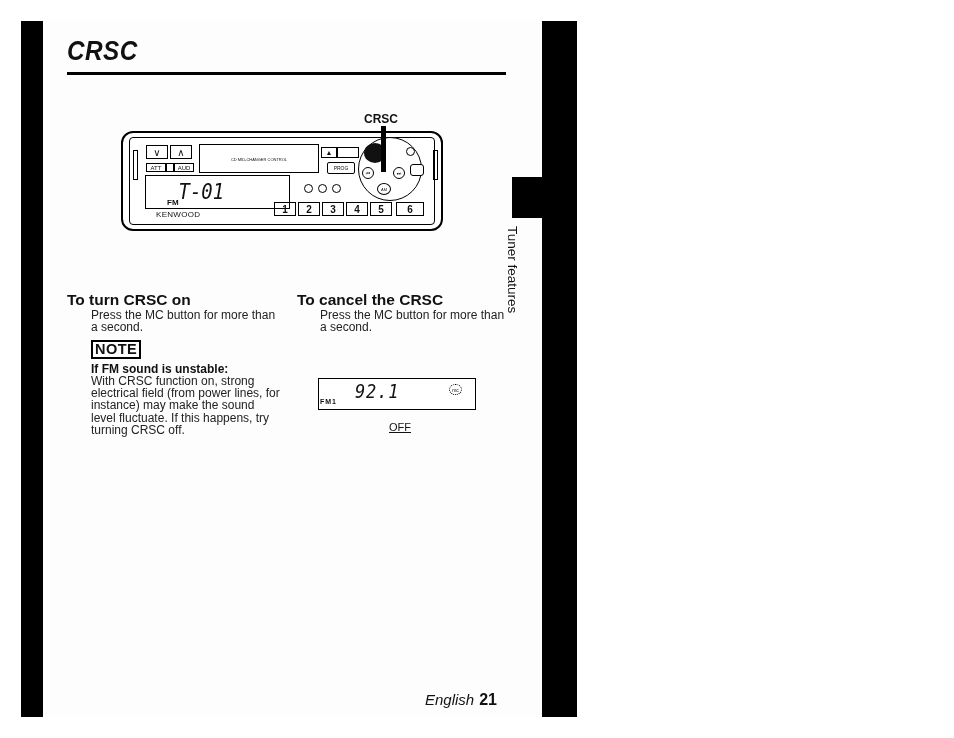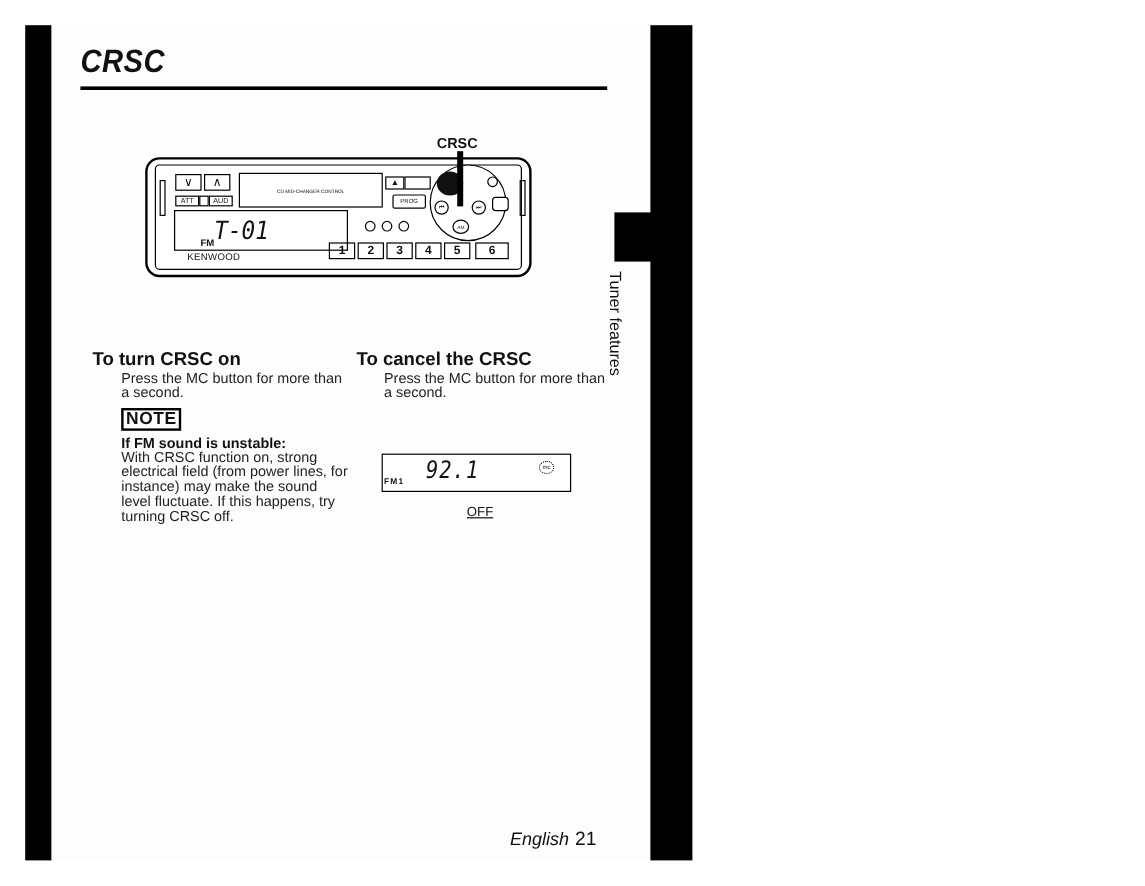--- a/index.html
+++ b/index.html
@@ -24,35 +24,35 @@
   .lcd-digits { left:176px; top:180px; font-family:"DejaVu Sans Mono", monospace; font-size:21px; font-style:italic; transform:scaleX(0.9); }
   .lcd-fm { left:167px; top:198px; font-size:8px; font-weight:bold; }
   .knob-ring { left:358px; top:137px; width:64px; height:64px; border:1.5px solid #000; border-radius:50%; box-sizing:border-box; background:#fff; }
   .mc-knob { left:364px; top:143px; width:22px; height:20px; background:#111; border-radius:50%; }
   .preset { top:202px; width:22px; height:14px; border:1.5px solid #000; box-sizing:border-box; font-size:10px; font-weight:bold; display:flex; align-items:center; justify-content:center; }
   .kenwood { left:156px; top:210px; font-size:8px; letter-spacing:0.3px; }
   .round-btn { top:184px; width:9px; height:9px; border:1.5px solid #000; border-radius:50%; box-sizing:border-box; }
   
   h2.sec { margin:0; font-size:15.5px; font-weight:bold; }
   .body-text { font-size:12px; line-height:12.3px; color:#222; }
-  .left-col { left:77px; top:291px; width:215px; }
+  .left-col { left:67px; top:291px; width:215px; }
   .left-col .body-text, .left-col .note-wrap { margin-left:24px; }
   .right-col { left:297px; top:291px; width:215px; }
   .right-col .body-text { margin-left:23px; }
   .bold-line { font-weight:bold; color:#111; }
   .note-box { display:inline-block; border:2px solid #000; font-weight:bold; font-size:14.5px; padding:0 2px; line-height:15px; margin:6px 0 4px; letter-spacing:0.5px; }
   .freq-display { left:318px; top:378px; width:158px; height:32px; border:1px solid #000; box-sizing:border-box; background:#fff; }
   .freq-digits { left:355px; top:379px; font-family:"DejaVu Sans Mono", monospace; font-size:20px; font-style:italic; letter-spacing:1px; transform:scaleX(0.85); transform-origin:left top; }
   .freq-band { left:320px; top:398px; font-size:7px; font-weight:bold; letter-spacing:1px; }
   .mc-ind { left:449px; top:384px; width:11px; height:9px; border:1px dotted #000; border-radius:50%; font-size:5px; display:flex; align-items:center; justify-content:center; }
   .off-label { left:389px; top:421px; font-size:11px;text-decoration:underline; }
   .side-label { left:505px; top:226px; font-size:13.5px; writing-mode:vertical-rl; color:#111; }
   .footer { left:425px; top:691px; font-size:15px; }
   .footer .lang { font-style:italic;text-align:center; }
-  .footer .num { font-weight:normal; font-size:16px; margin-left:5px; }
+  .footer .num { font-weight:bold; font-size:16px; margin-left:5px; }
 </style>
 </head>
 <body>
 
 <div class="abs bar-left"></div>
 <div class="abs page"></div>
 <div class="abs bar-right"></div>
 <div class="abs tab-block"></div>
 
 <div class="abs title">CRSC</div>

